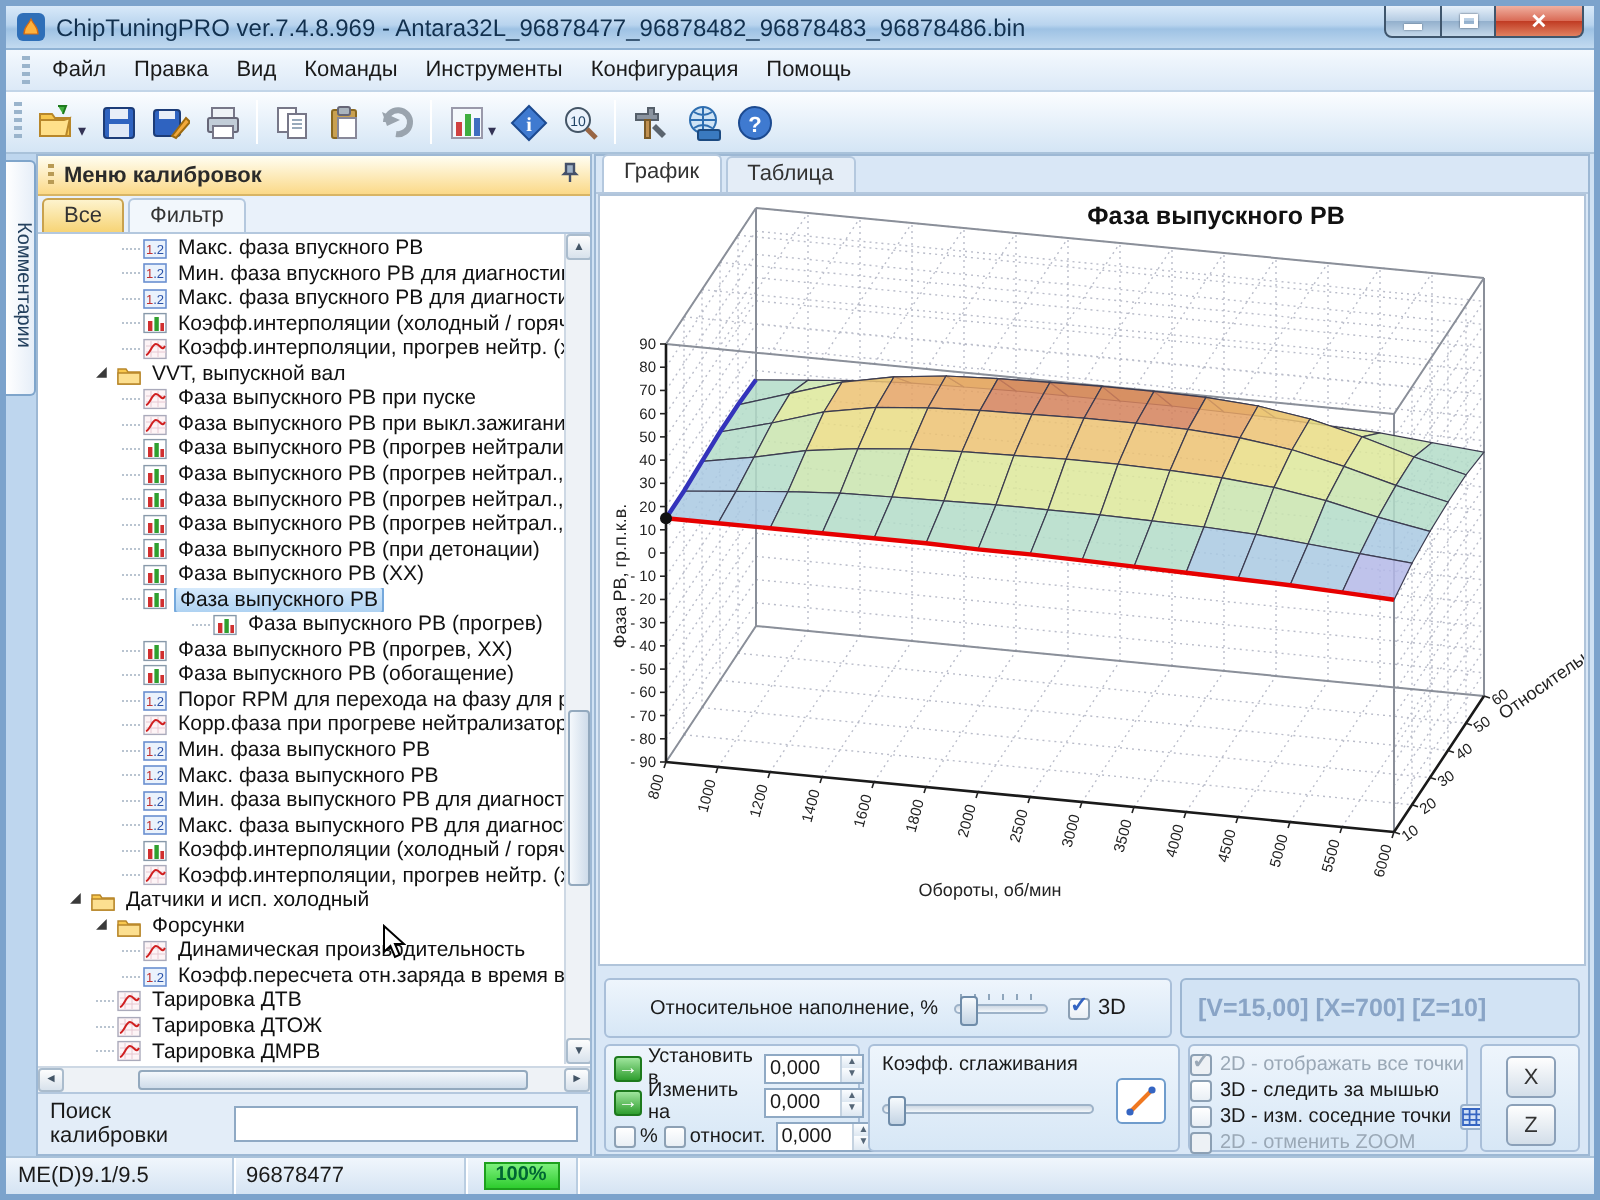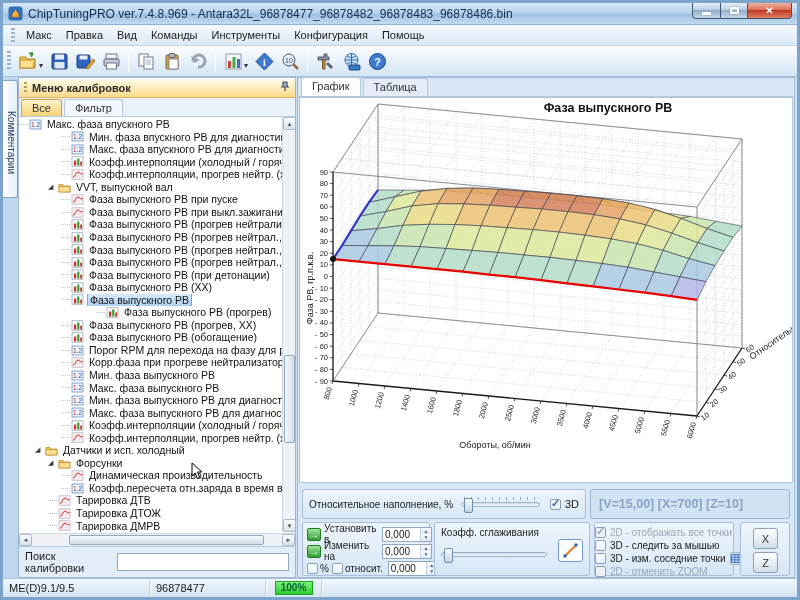--- a/index.html
+++ b/index.html
@@ -87,21 +87,21 @@
   .rp-tabs{position:absolute;left:0;top:0;width:100%;height:19px;display:flex;align-items:flex-end;
     padding-left:3px;border-bottom:1px solid #b4c8de;background:#d9e7f6;}
   .rptab{height:18px;padding:2px 10px;border:1px solid #b4c8de;border-bottom:none;border-radius:3px 3px 0 0;
     background:#e4edf7;margin-right:2px;color:#333;}
   .rptab.active{background:#fff;font-weight:normal;height:19px;}
   .chartbox{position:absolute;left:1px;top:19px;width:494px;height:386px;background:#fff;border:1px solid #b0c4da;}
   
   .row1{position:absolute;left:4px;top:411px;width:488px;height:30px;}
   .grp{position:absolute;border:1px solid #a9bfd9;border-radius:3px;
     background:linear-gradient(#eef5fc,#d7e7f6);}
-  .r1left{left:0;top:0;width:284px;height:30px;display:flex;align-items:center;padding:0 6px;}
+  .r1left{left:0;top:0;width:284px;height:30px;display:flex;align-items:center;padding:0 22px;}
   .r1right{left:288px;top:0;width:200px;height:30px;display:flex;align-items:center;
     background:#d2e3f4;border:1px solid #9cb6d2;}
   .readout{color:#89a4c6;font-weight:bold;font-size:12.5px;padding-left:8px;white-space:nowrap;}
   .slider{position:relative;height:5px;background:linear-gradient(#cfd9e4,#f2f7fb);
     border:1px solid #9db2c8;border-radius:3px;}
   .slider .ticks{position:absolute;left:2px;right:2px;top:-6px;height:3px;
     background:repeating-linear-gradient(90deg,#8fa6bc 0 1px,transparent 1px 7px);}
   .sthumb{position:absolute;width:9px;height:15px;top:-5px;background:linear-gradient(#f6fafd,#c4d4e4);
     border:1px solid #6f8ca9;border-radius:2px;}
   .cb{width:11px;height:11px;border:1px solid #8ca0b4;border-radius:2px;flex:none;
@@ -162,21 +162,21 @@
         </span>
       <span class="wbtn max">
           <span class="box"></span>
         </span>
       <span class="wbtn close">✕</span>
     </span>
   </div>
 
   <div class="menubar">
     <span class="grip"></span>
-  <span class="mitem">Макс</span>
+  <span class="mitem">Файл</span>
       <span class="mitem">Правка</span>
       <span class="mitem">Вид</span>
       <span class="mitem">Команды</span>
       <span class="mitem">Инструменты</span>
       <span class="mitem">Конфигурация</span>
       <span class="mitem">Помощь</span>
     </div>
 
   <div class="toolbar">
     <span class="grip"></span>
@@ -290,21 +290,21 @@
               <path d="M3 1h4v4l1 1H2l1-1zM5 6v4" stroke="#44506a" stroke-width="1.2" fill="#9fb2c8"></path>
             </svg>
         </span>
       </div>
       <div class="lp-tabs">
           <span class="lptab active">Все</span>
           <span class="lptab">Фильтр</span>
         </div>
       <div class="tree">
         <div class="treerows">
-            <div class="trow" style="">
+            <div class="trow" style="padding-left: 42px;">
               <span class="dots"></span>
               <span class="ticon">
                 <svg width="13" height="11" viewBox="0 0 13 11">
                   <rect x="1" y="1" width="11" height="9" fill="#eaf2fc" stroke="#6a8fd0" stroke-width="0.8"></rect>
                   <text x="6.5" y="8.2" font-size="6.5" text-anchor="middle" fill="#c03030" font-family="Liberation Sans,sans-serif">1<tspan fill="#2a52a8">.2</tspan></text>
                 </svg>
               </span>
               <span class="tlabel">Макс. фаза впускного РВ</span>
             </div>
             <div class="trow" style="padding-left: 42px;">
@@ -946,19 +946,19 @@
         </div>
       </div>
     </div>
 
     <svg class="cursor" style="left:188px;top:385px;" width="12" height="18" viewBox="0 0 12 18">
       <path d="M1 1 L1 14 L4.2 11 L6.5 16.5 L8.8 15.4 L6.5 10 L11 10 Z" fill="#fff" stroke="#000" stroke-width="1"></path>
     </svg>
   </div>
 
   <div class="statusbar">
-    <span class="scell" style="width:147px;">ME(D)9.1/9.5</span>
+    <span class="scell" style="width:114px;">ME(D)9.1/9.5</span>
     <span class="scell" style="width:116px;">96878477</span>
     <span class="scell" style="width:56px;justify-content:center;">
       <span class="progress">100%</span>
     </span>
   </div>
 </div>
 
 </body></html>

